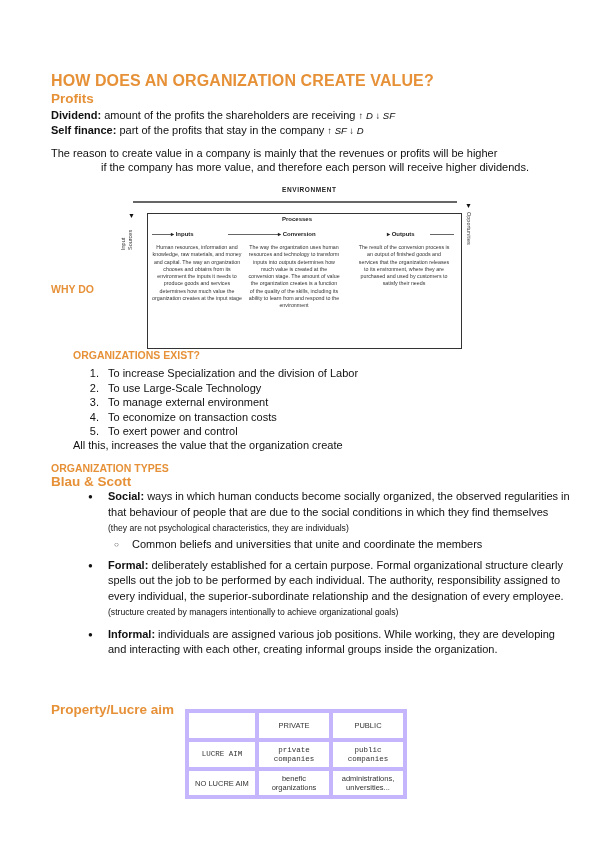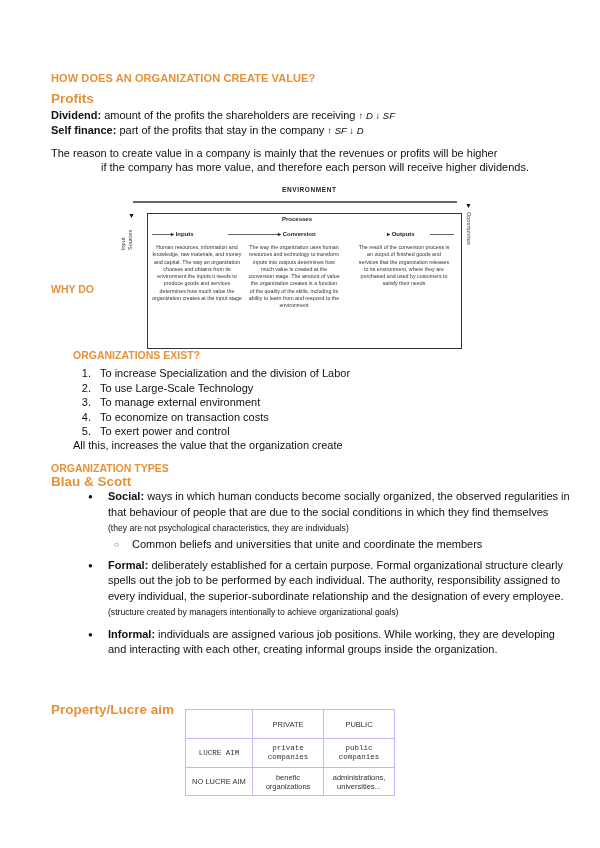--- a/index.html
+++ b/index.html
@@ -2,48 +2,48 @@
 <html><head>
 <meta charset="utf-8">
 <style>
   html, body { margin: 0; padding: 0; }
   body {
     width: 600px; height: 848px; background: #ffffff; position: relative; overflow: hidden;
     font-family: "Liberation Sans", sans-serif; color: #111;
   }
   .abs { position: absolute; white-space: nowrap; }
   .orange { color: #e69138; font-weight: bold; }
-  .h1 { font-size: 11px; letter-spacing: 0.1px; }
+  .h1 { font-size: 16px; letter-spacing: 0.1px; }
   .h2 { font-size: 13.5px; }
   .txt { font-size: 11px; line-height: 14.5px; }
   .b { font-weight: bold; }
   .ital { font-style: italic; font-size: 9.5px; }
   .small { font-size: 8.6px; }
 
   
   .dg-label { font-size: 6.5px; font-weight: bold; letter-spacing: 0.6px; color: #222; }
   .dg-line { position: absolute; background: #666; }
   .dg-box { position: absolute; border: 1px solid #333; }
   .dg-head { font-size: 6px; font-weight: bold; color: #222; }
   .dg-col { position: absolute; font-size: 5.3px; line-height: 7.3px; text-align: center; color: #333; white-space: normal; }
   .vert { position: absolute; writing-mode: vertical-rl; font-size: 5.5px; color: #333; line-height: 7px; }
   .tri { font-size: 7px; color: #111; }
 
-  ol.reasons { position: absolute; left: 70px; top: 366px; margin: 0; padding-left: 24px; font-size: 11px; line-height: 14.6px; }
+  ol.reasons { position: absolute; left: 78px; top: 366px; margin: 0; padding-left: 24px; font-size: 11px; line-height: 14.6px; }
   ol.reasons li { padding-left: 6px; }
 
   ul.types { position: absolute; left: 80px; top: 489px; width: 490px; margin: 0; padding: 0; list-style: none; font-size: 11px; }
   ul.types > li { position: relative; padding-left: 28px; margin-bottom: 6px; line-height: 15.5px; }
   ul.types > li::before { content: "●"; position: absolute; left: 8px; top: 0; font-size: 8px; }
   ul.sub { list-style: none; margin: 0; padding: 0; }
   ul.sub li { position: relative; padding-left: 52px; line-height: 15px; }
   ul.sub li::before { content: "○"; position: absolute; left: 34px; font-size: 8px; color: #444; }
 
   table.pl { position: absolute; left: 185px; top: 709px; border-collapse: collapse; font-size: 7.5px; color: #333; }
-  table.pl td { border: 1px solid #c4b5fd; text-align: center; vertical-align: middle; padding: 0 2px; line-height: 9px; }
+  table.pl td { border: 4px solid #c4b5fd; text-align: center; vertical-align: middle; padding: 0 2px; line-height: 9px; }
 </style>
 </head>
 <body>
 
 <div class="abs orange h1" style="left:51px; top:72px;">HOW DOES AN ORGANIZATION CREATE VALUE?</div>
 
 <div class="abs orange h2" style="left:51px; top:91px;">Profits</div>
 <div class="abs txt" style="left:51px; top:108px;">
   <span class="b">Dividend:</span><span> amount of the profits the shareholders are receiving </span><span class="ital">↑ D ↓ SF</span>
 </div>

